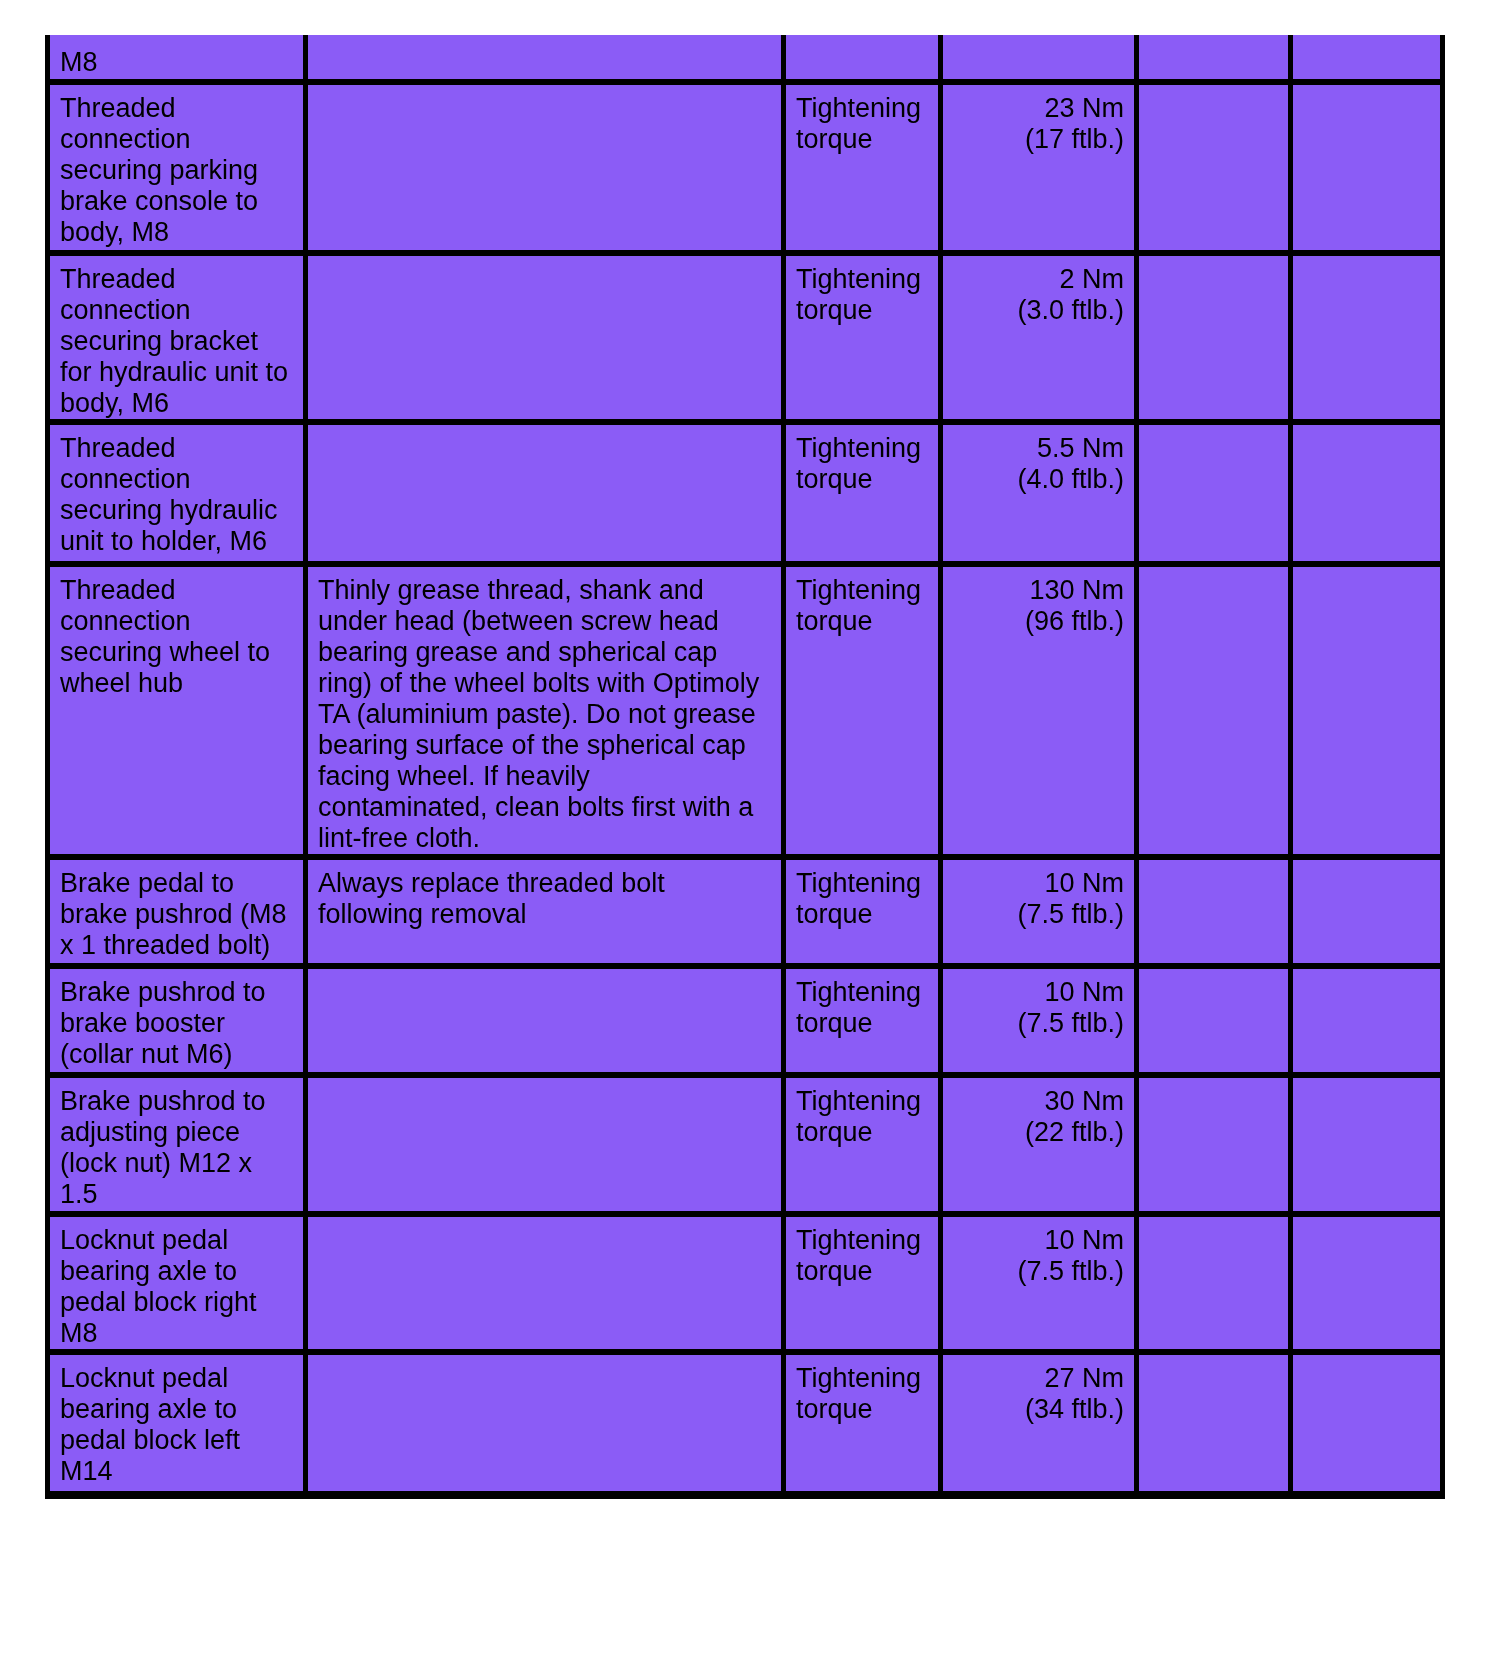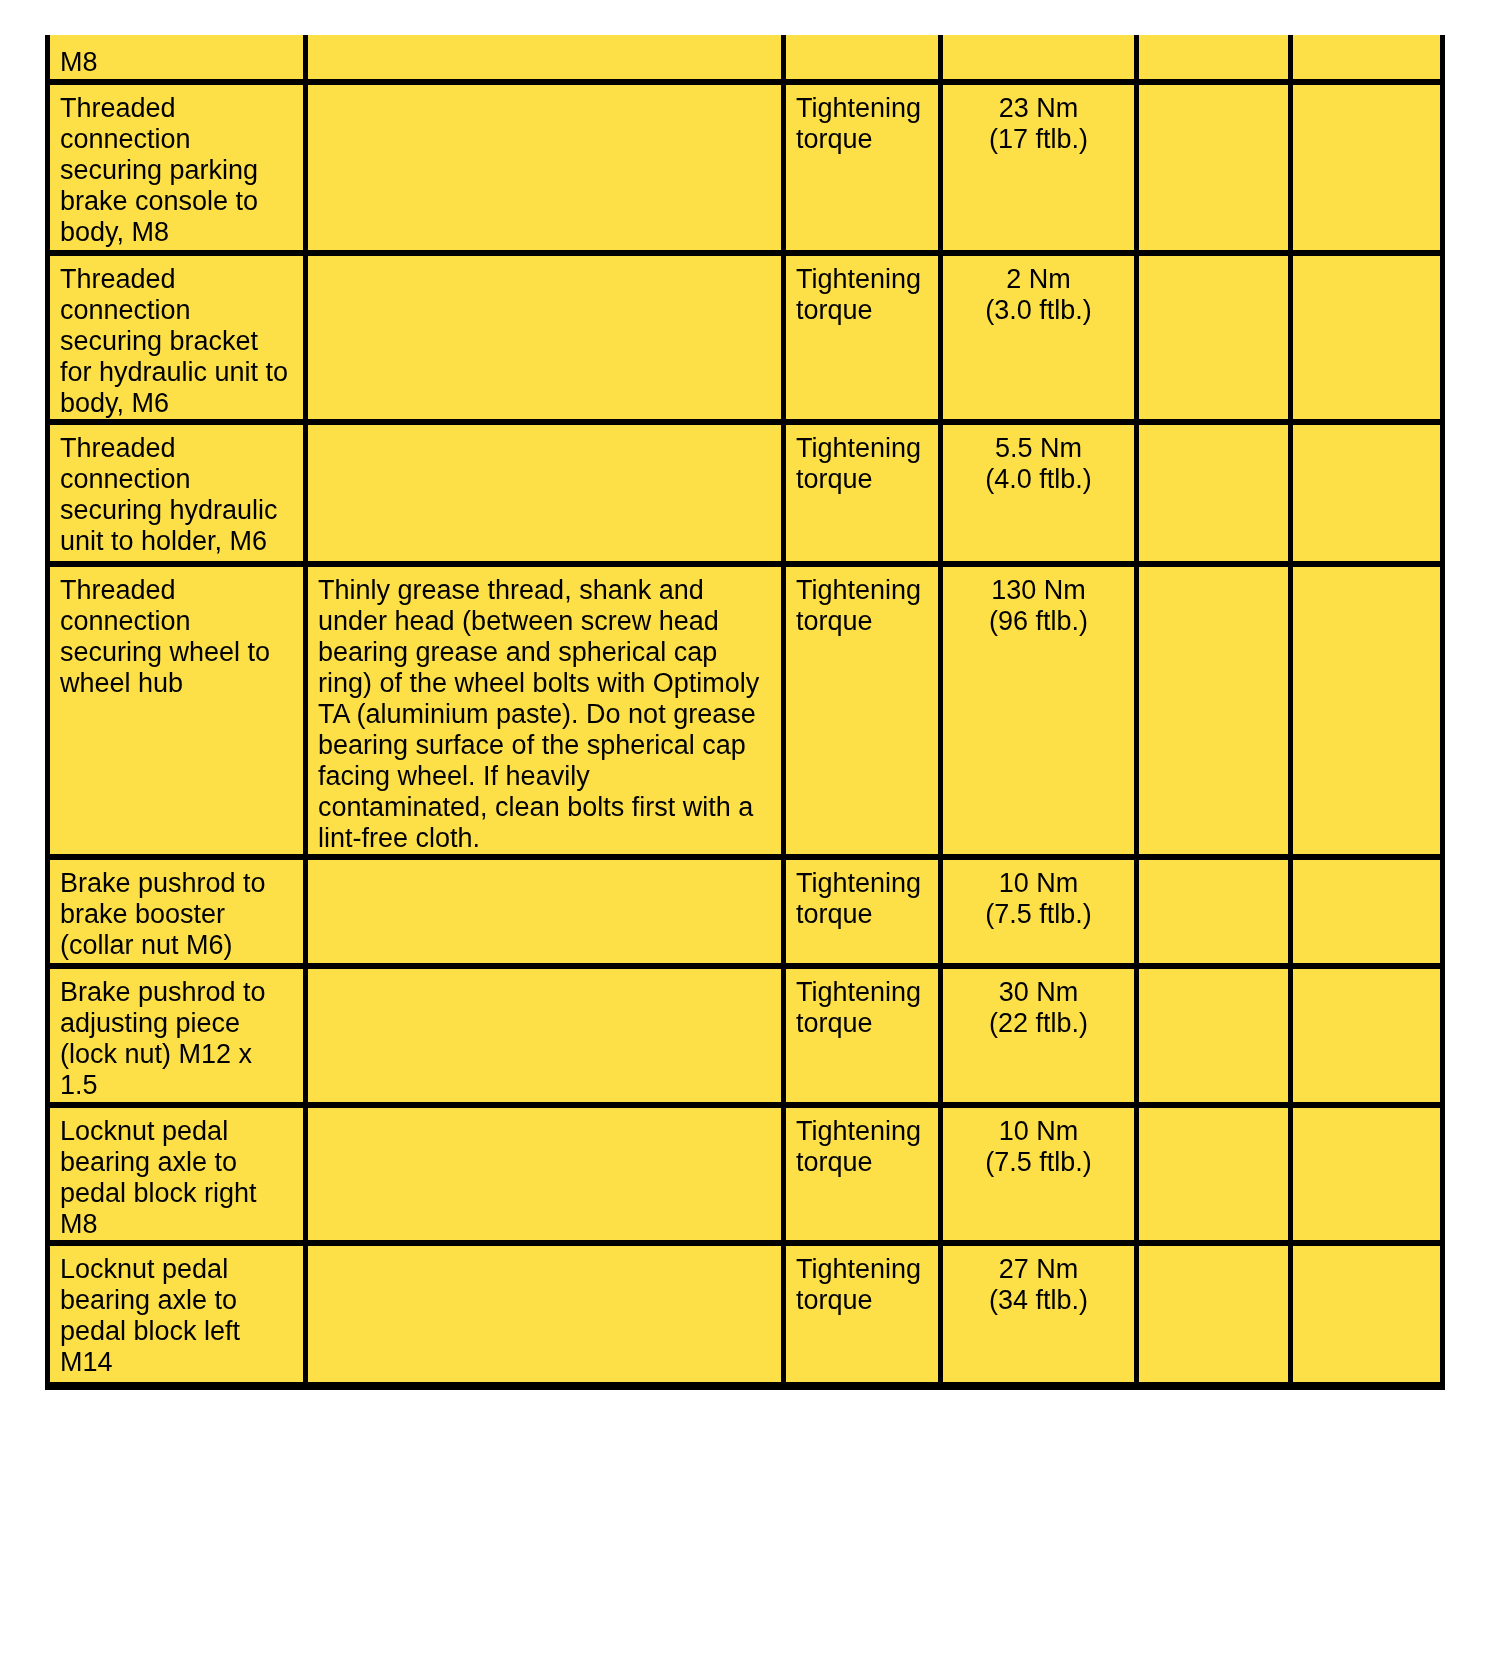--- a/index.html
+++ b/index.html
@@ -6,38 +6,38 @@
   body {
     width: 1504px; height: 1660px;
     background: #ffffff;
     position: relative;
     font-family: "Liberation Sans", "DejaVu Sans", sans-serif;
   }
   .sheet { position: absolute; left: 45px; top: 35px; }
   table.spec {
     border-collapse: collapse;
     table-layout: fixed;
-    background: #fde047;
+    background: #8b5cf6;
   }
   table.spec td {
     border: 5px solid #000000;
     border-top-width: 6px;
     border-bottom-width: 6px;
     vertical-align: top;
     padding: 8px 10px 0 10px;
     font-size: 27px;
     line-height: 31px;
     color: #000000;
     white-space: pre-line;
     overflow: hidden;
   }
   
   tr.r0 td { border-top: none; padding-top: 12px; }
   tr.r10 td { border-bottom-width: 8px; }
-  td.val { text-align: center; padding-right: 10px; }
+  td.val { text-align: right; padding-right: 10px; }
   
   col.c-desc  { width: 258px; }
   col.c-notes { width: 478px; }
   col.c-type  { width: 157px; }
   col.c-val   { width: 196px; }
   col.c-e1    { width: 154px; }
   col.c-e2    { width: 152px; }
   
   tr.r0  { height: 47px;  }
   tr.r1  { height: 171px; }
@@ -128,20 +128,33 @@
 facing wheel. If heavily
 contaminated, clean bolts first with a
 lint-free cloth.</td>
         <td>Tightening
 torque</td>
         <td class="val">130 Nm
 (96 ftlb.)</td>
         <td></td>
         <td></td>
       </tr>
+      <tr class="r5">
+        <td>Brake pedal to
+brake pushrod (M8
+x 1 threaded bolt)</td>
+        <td>Always replace threaded bolt
+following removal</td>
+        <td>Tightening
+torque</td>
+        <td class="val">10 Nm
+(7.5 ftlb.)</td>
+        <td></td>
+        <td></td>
+      </tr>
       <tr class="r6">
         <td>Brake pushrod to
 brake booster
 (collar nut M6)</td>
         <td></td>
         <td>Tightening
 torque</td>
         <td class="val">10 Nm
 (7.5 ftlb.)</td>
         <td></td>

